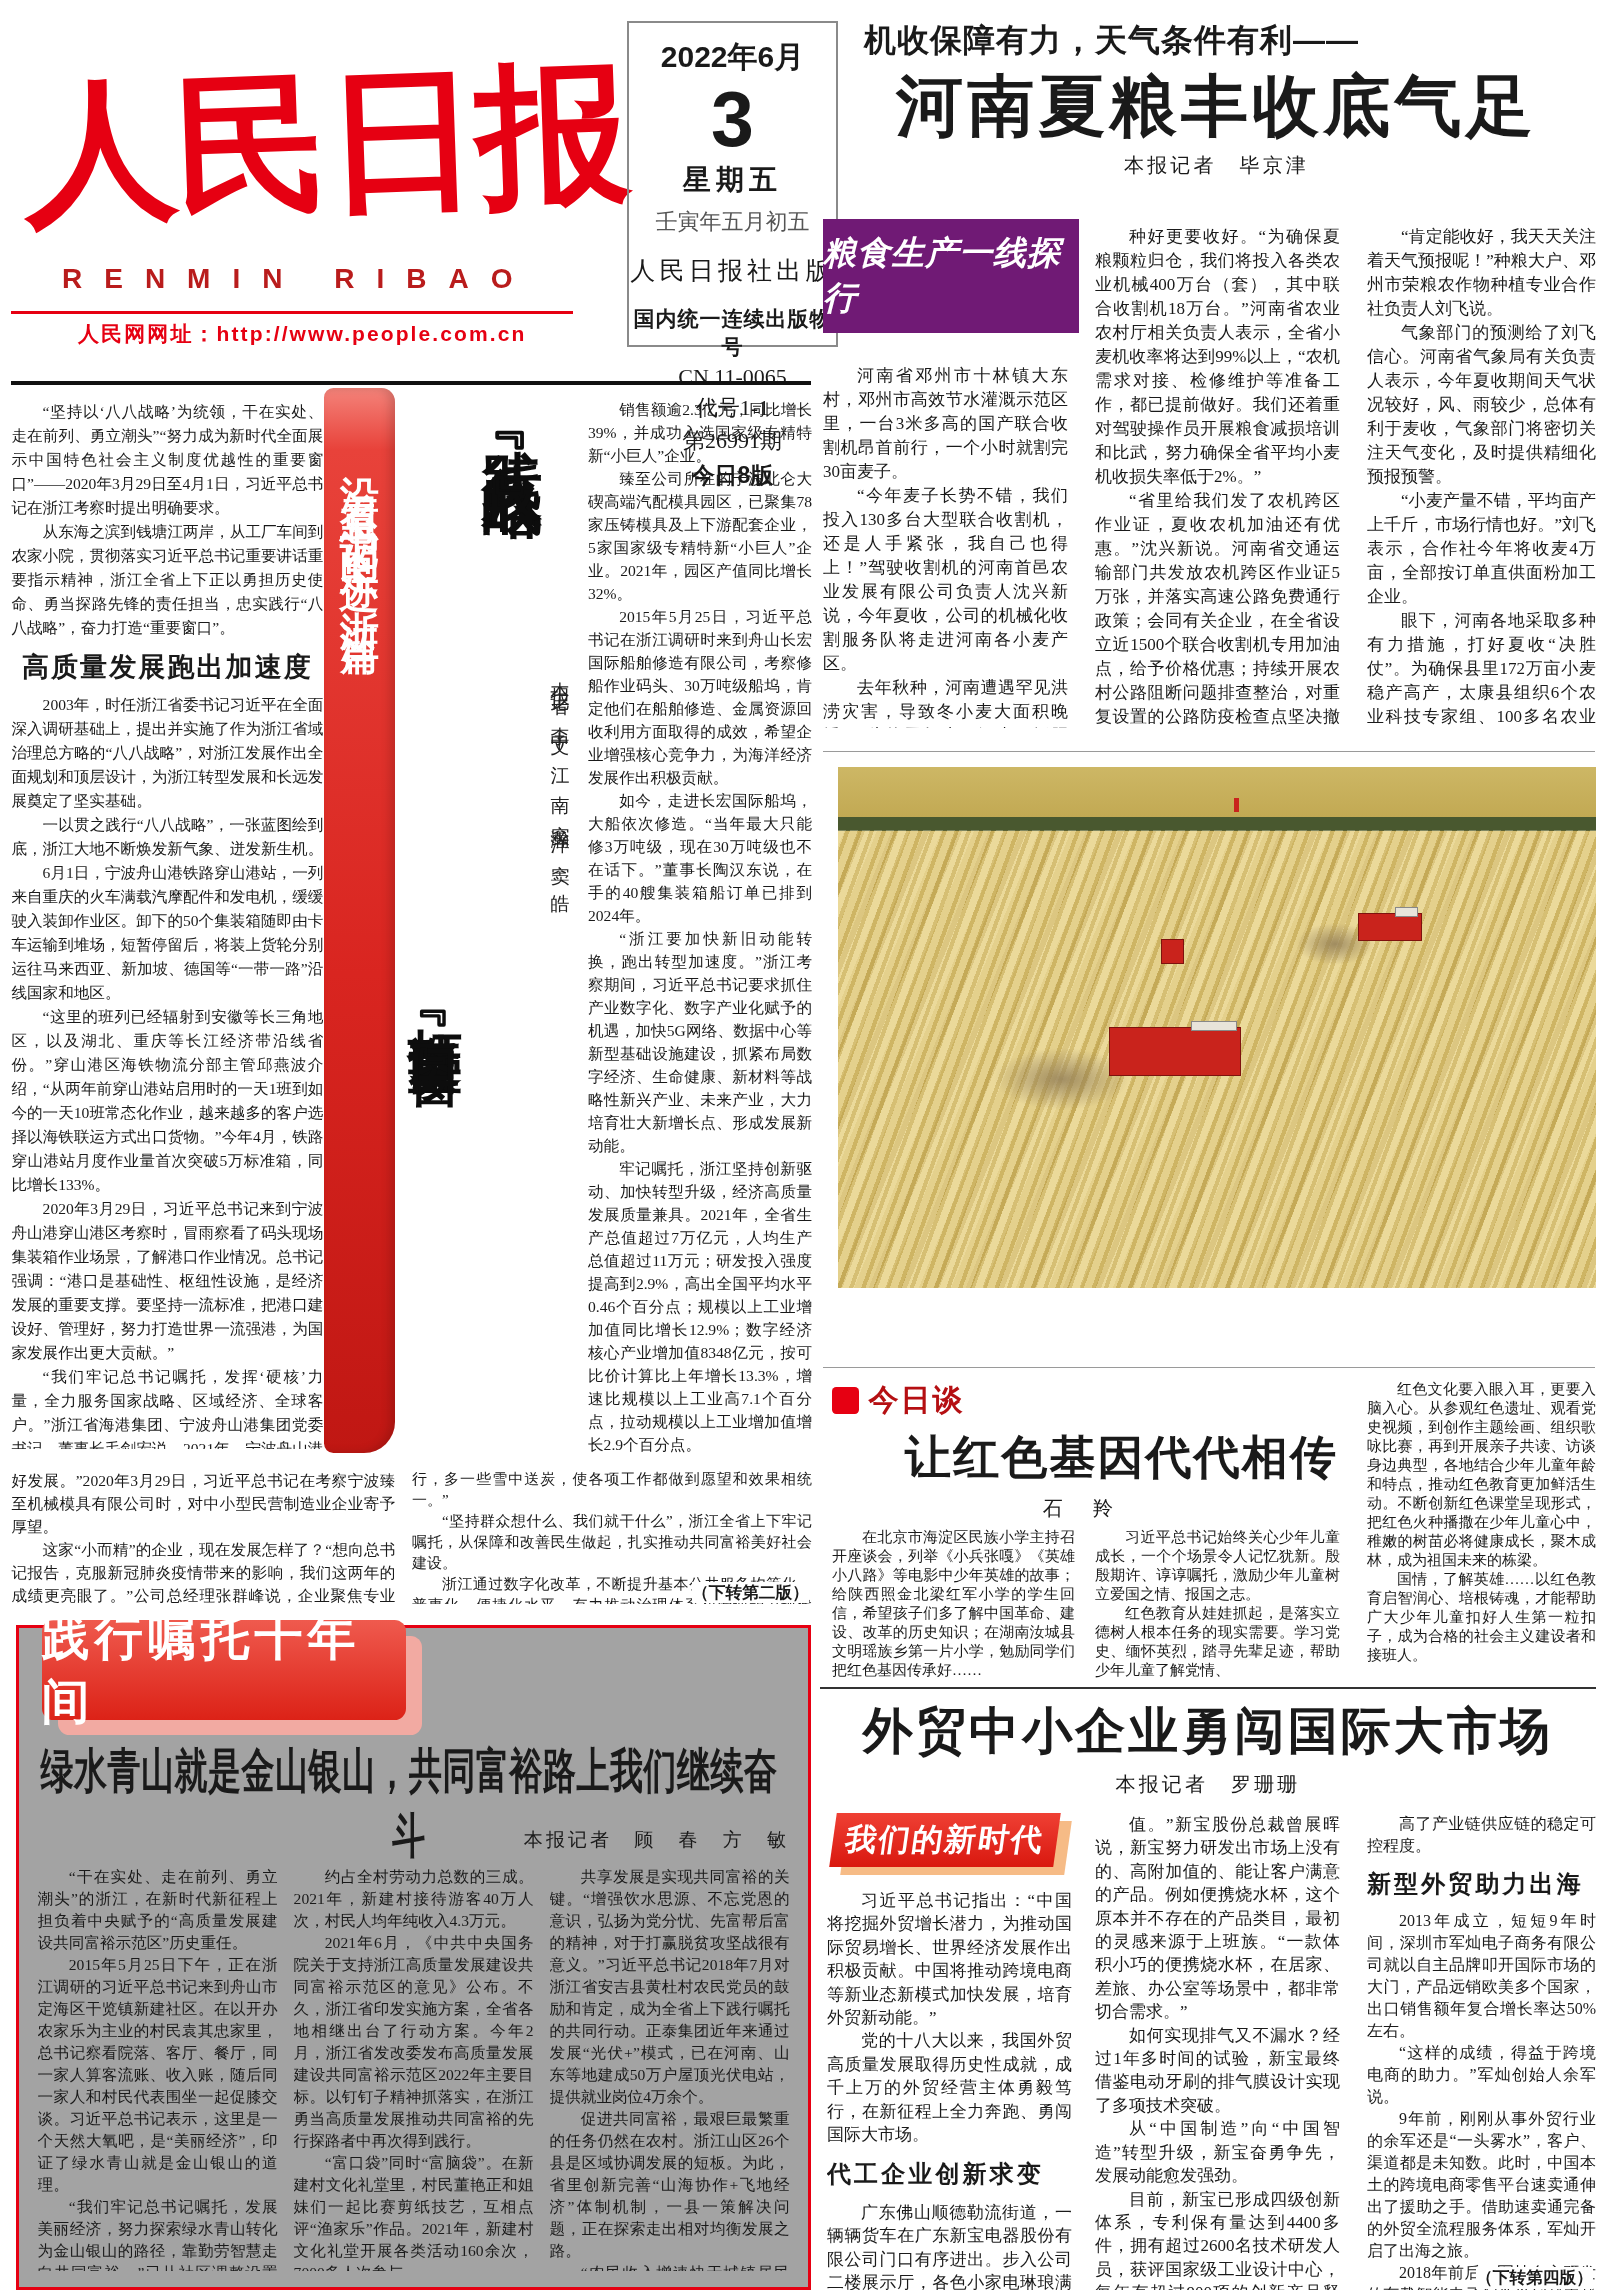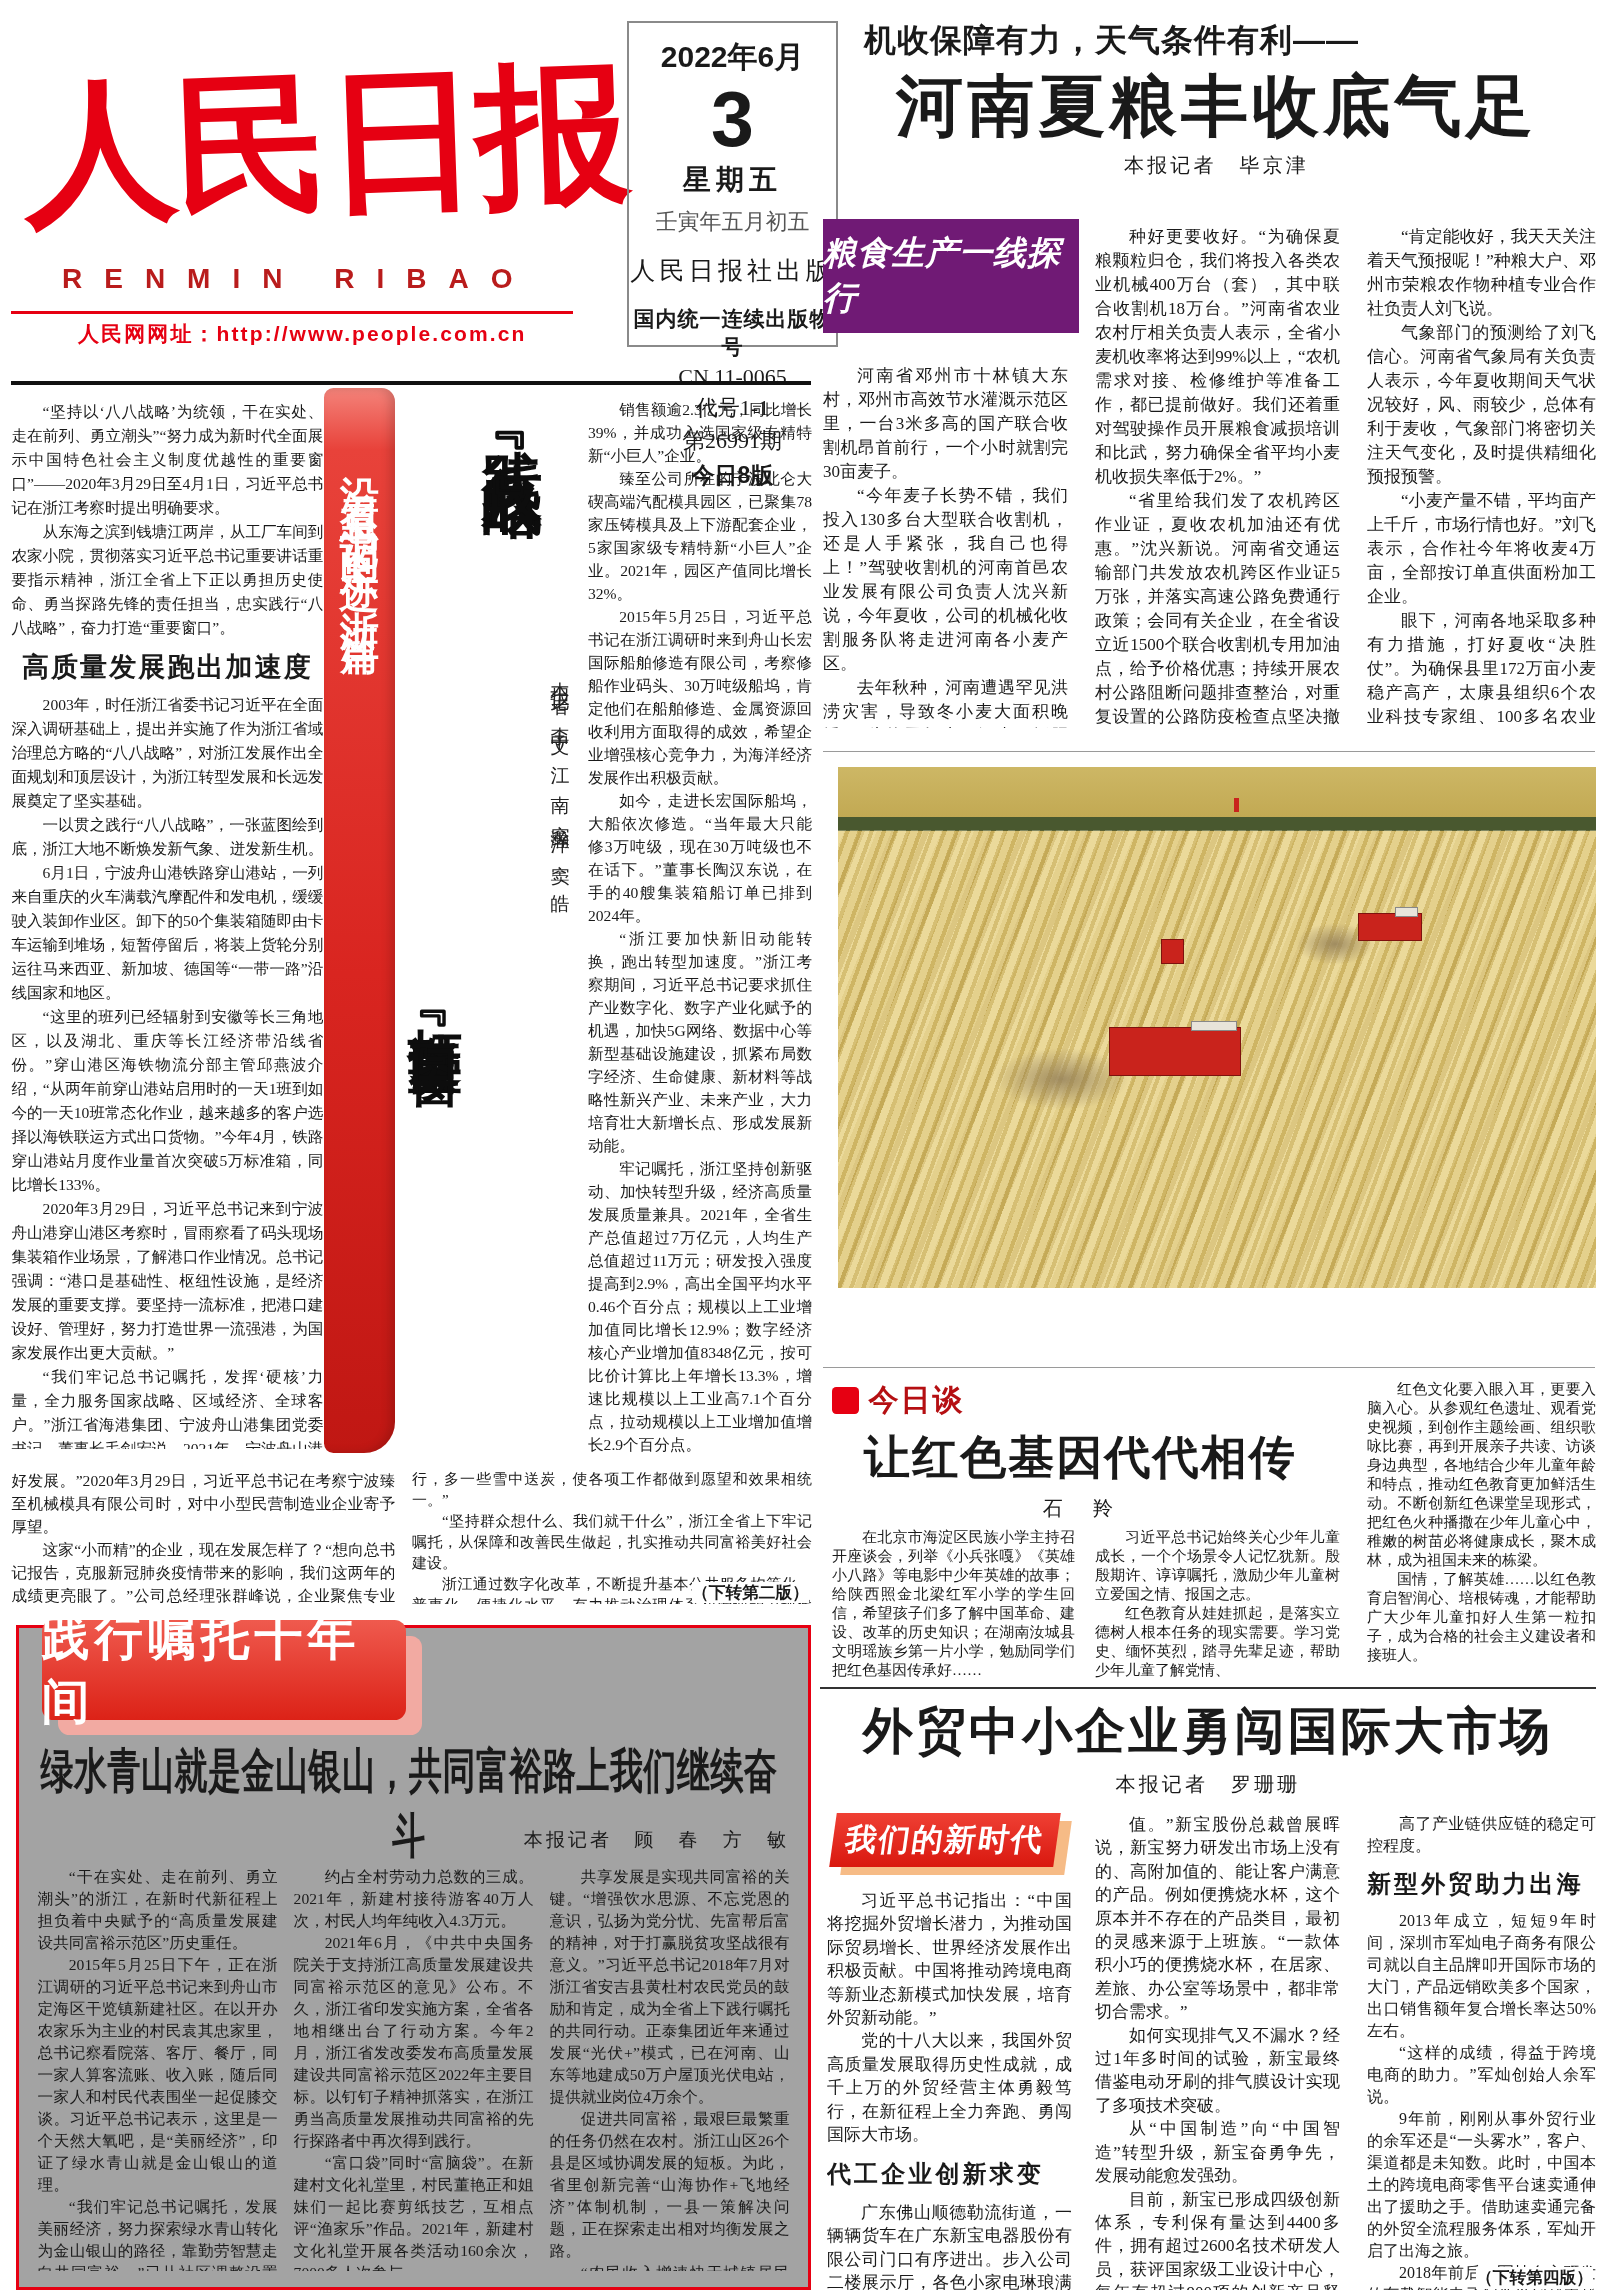--- a/index.html
+++ b/index.html
@@ -65,21 +65,21 @@
   .dust{position:absolute;background:radial-gradient(closest-side,rgba(150,130,90,.85),rgba(150,130,90,0));}
   .flagman{position:absolute;width:5.2px;height:13.5px;background:#c9231c;}
 
   .caption{left:838px;top:1298px;width:758px;font-size:16px;line-height:22px;text-align:justify;}
   .caption .credit{padding-left:26px;white-space:nowrap;}
 
   
   .jrt-label{left:832px;top:1380px;display:flex;align-items:center;}
   .jrt-icon{width:27px;height:27px;background:#e60012;border-radius:4.2px;display:inline-block;}
   .jrt-word{color:#b50f12;font-family:"Liberation Sans",sans-serif;font-weight:bold;font-size:30px;margin-left:9.4px;letter-spacing:2.1px;}
-  .jrt-title{left:823px;top:1427px;width:515px;text-align:center;font-family:"Liberation Sans",sans-serif;
+  .jrt-title{left:823px;top:1427px;width:515px;text-align:right;font-family:"Liberation Sans",sans-serif;
         font-weight:900;font-size:46px;letter-spacing:2.1px;}
   .jrt-author{left:823px;top:1495px;width:515px;text-align:center;font-size:20px;letter-spacing:5.2px;}
   .jrt{font-size:15px;line-height:19px;font-style:normal;}
   .jrt p{text-indent:2em;margin:0;}
   .jrtc1{left:832px;top:1528px;width:243px;height:150px;}
   .jrtc2{left:1095px;top:1528px;width:245px;height:150px;}
   .jrtc3{left:1367px;top:1380px;width:229px;height:298px;}
 
   
   .rule-top{left:11.4px;top:381px;width:800px;height:3.6px;background:#111;}

